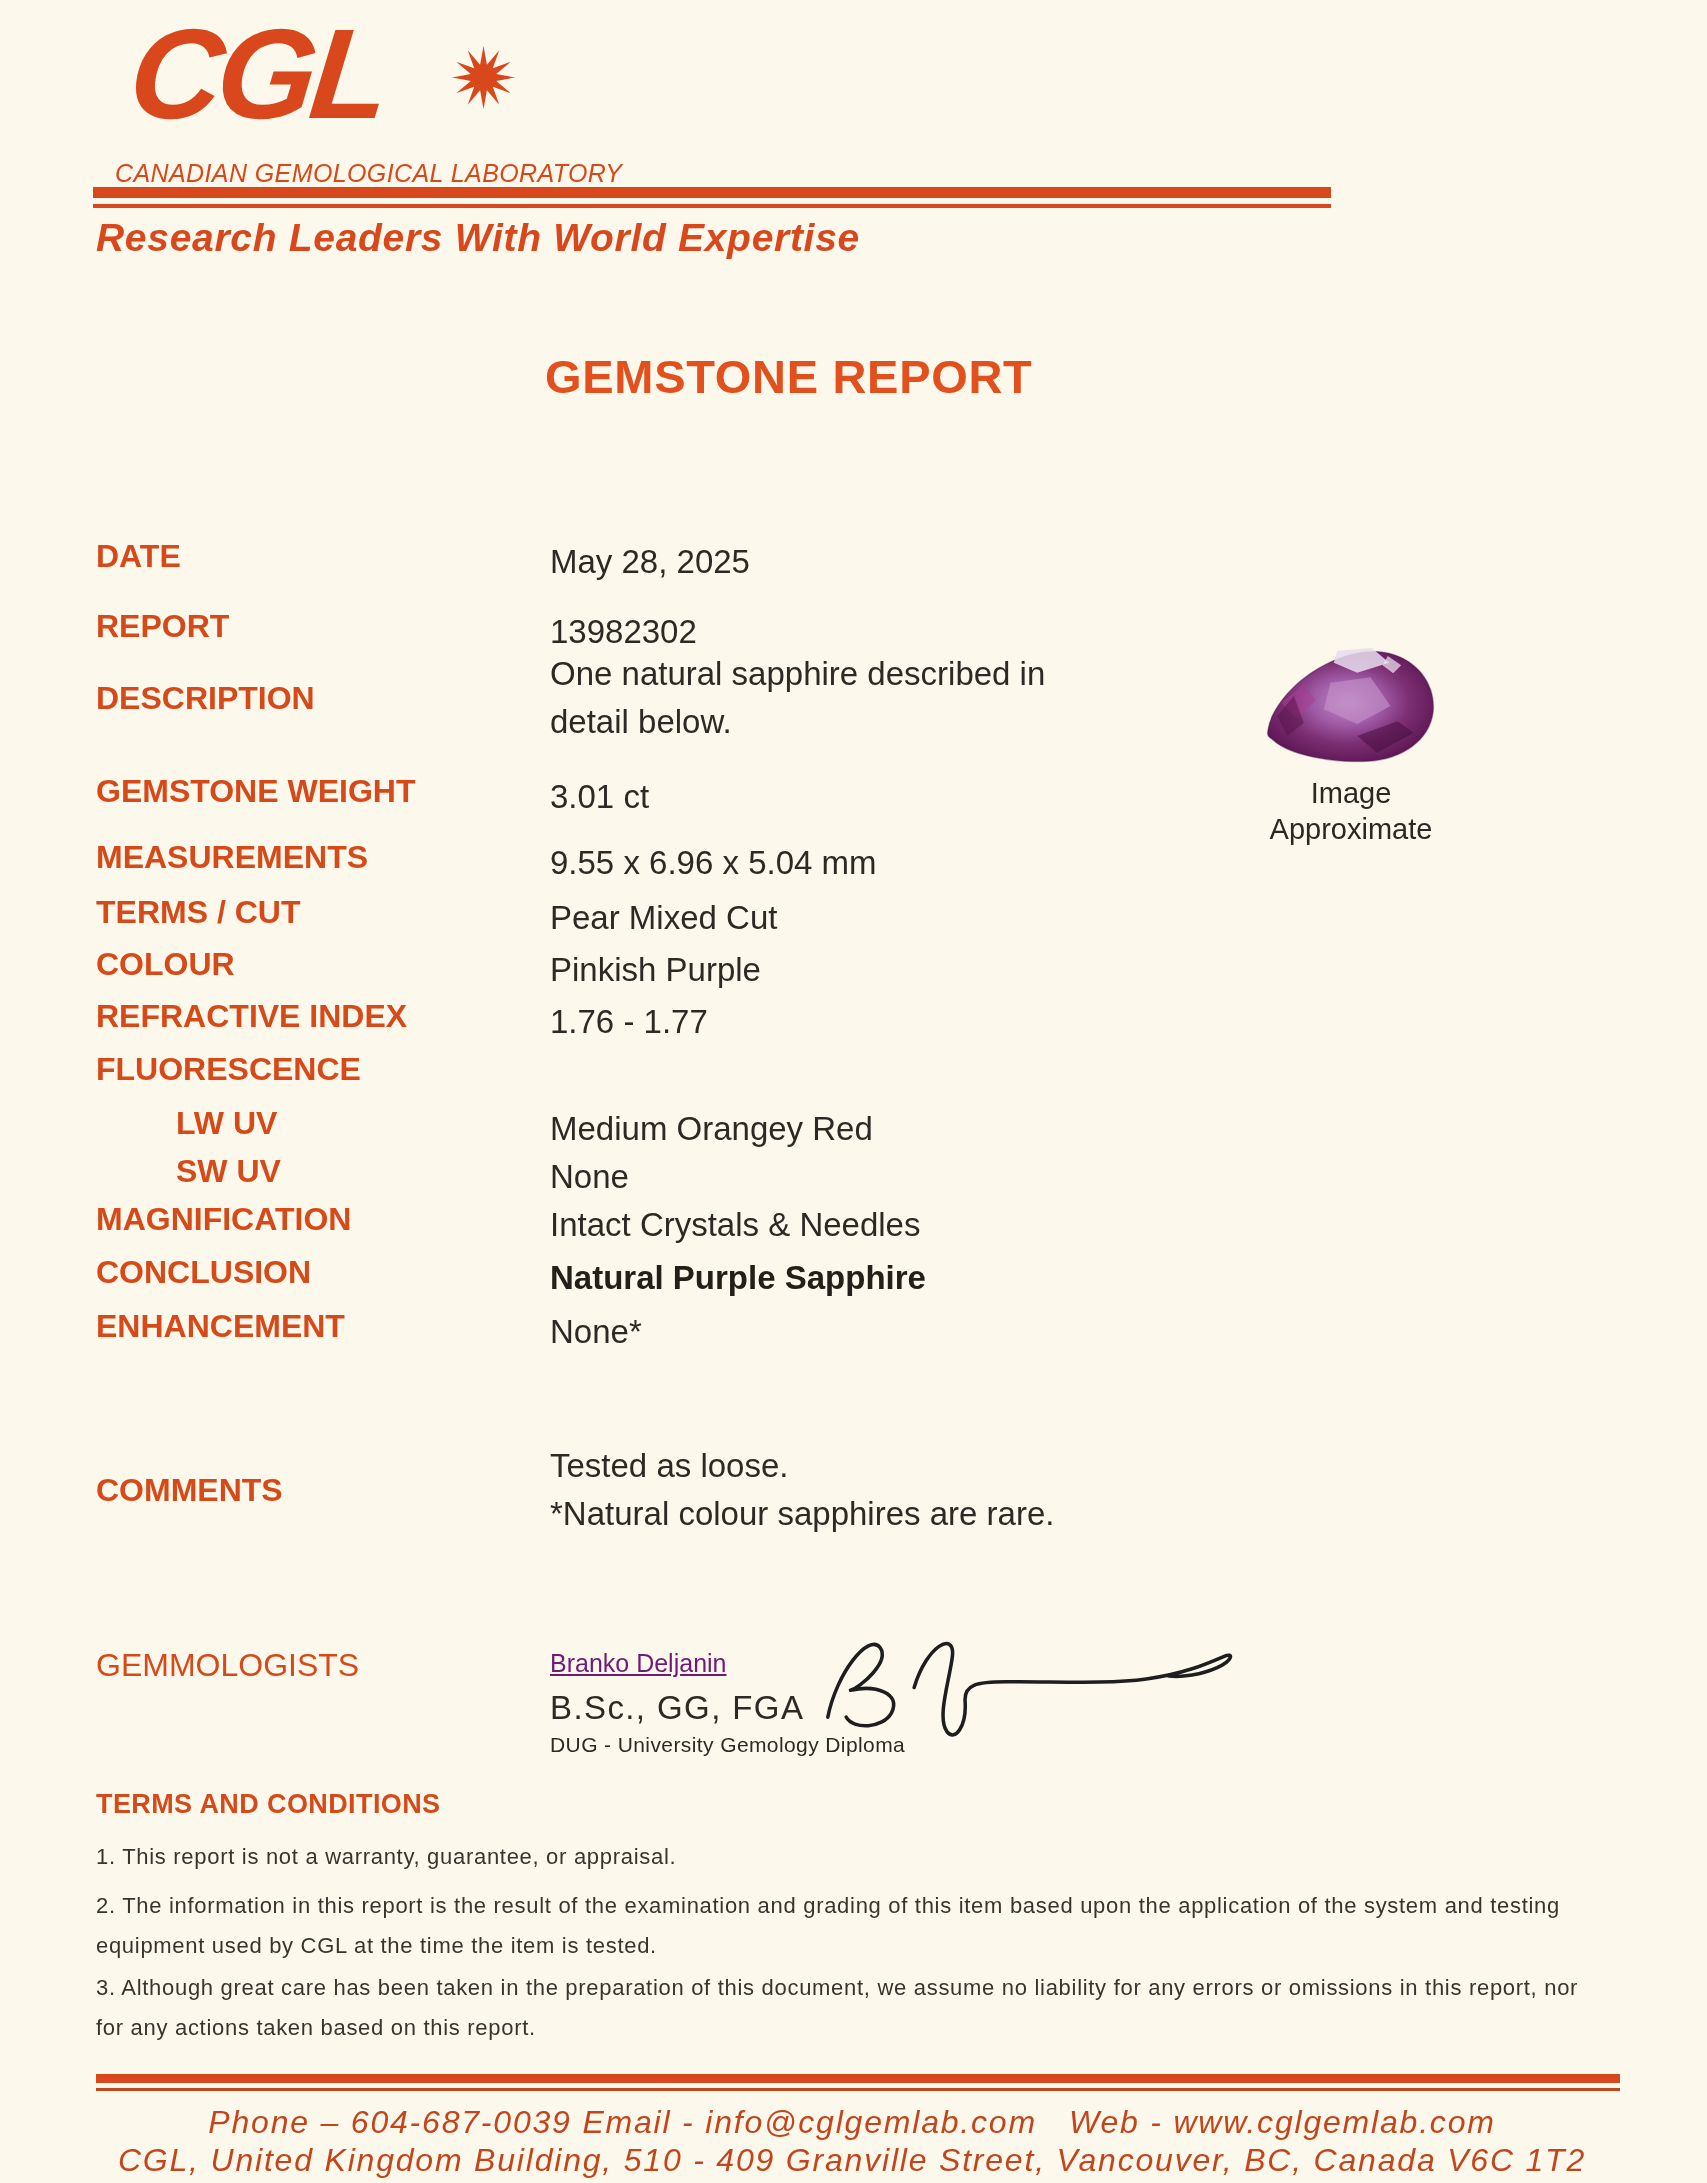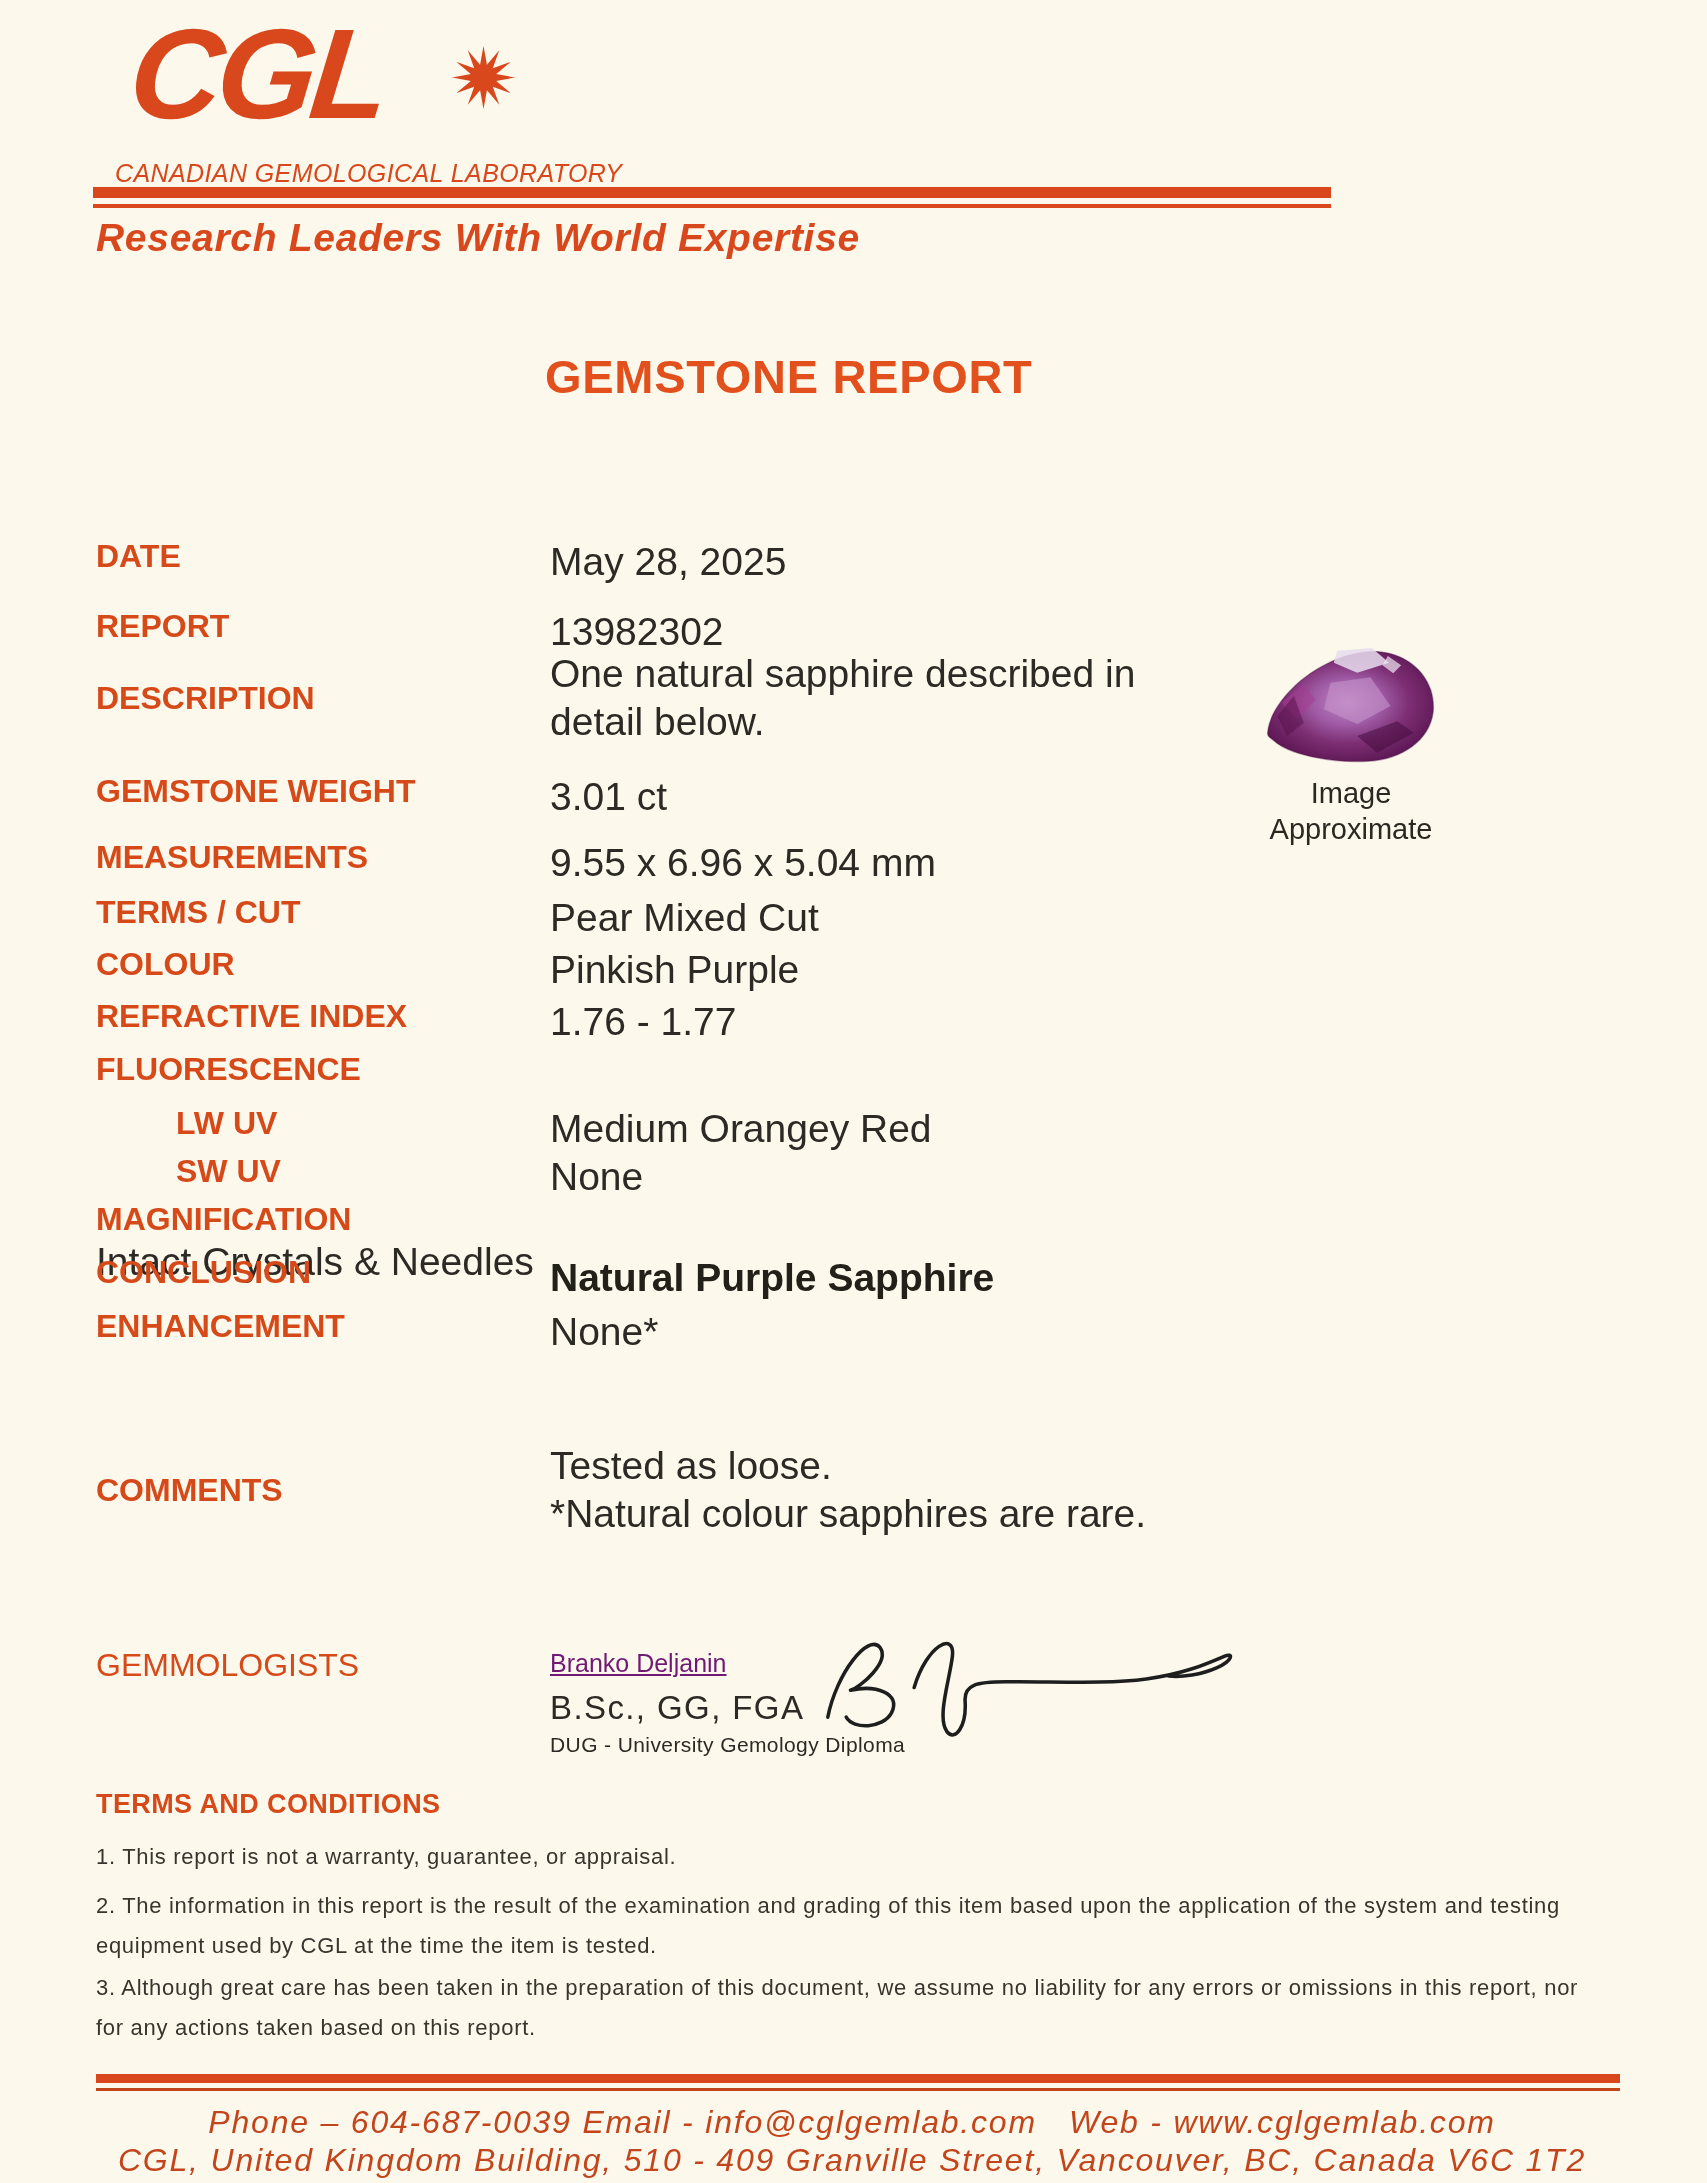--- a/index.html
+++ b/index.html
@@ -43,32 +43,32 @@
   }
   
   .row{position:absolute;left:96px;width:1538px;display:flex;align-items:flex-start;}
   .row .lbl{
     flex:none;width:454px;
     font-size:32px;font-weight:700;color:#d64a1a;letter-spacing:0;
     white-space:nowrap;
   }
   .row.indent .lbl{padding-left:80px;width:374px;}
   .row .val{
-    font-size:39px;font-weight:400;color:#2d2a26;
+    font-size:33px;font-weight:400;color:#2d2a26;
     letter-spacing:0;white-space:nowrap;line-height:47px;
   }
   .row.multi{align-items:center;}
   .row.multi .val{line-height:48px;}
   .row .val.val-bold{font-weight:700;color:#232019;}
   .r0{top:538px;}  .r1{top:608px;}
   .r2{top:650px;}  .r3{top:773px;}
   .r4{top:839px;} .r5{top:894px;}
   .r6{top:946px;} .r7{top:998px;}
   .r8{top:1051px;} .r9{top:1105px;}
-  .r10{top:1153px;}.r11{top:1201px;flex-direction:column;}
+  .r10{top:1153px;}.r11{top:1201px;}
   .r12{top:1254px;}.r13{top:1308px;}
   .r14{top:1442px;}
   
   .gem-svg{position:absolute;left:1250px;top:636px;width:201px;height:140px;}
   .gem-caption{
     position:absolute;left:1225px;top:775px;width:252px;
     text-align:center;font-size:29px;color:#2b2823;line-height:36px;
   }
   
   .gemmologists-label{

